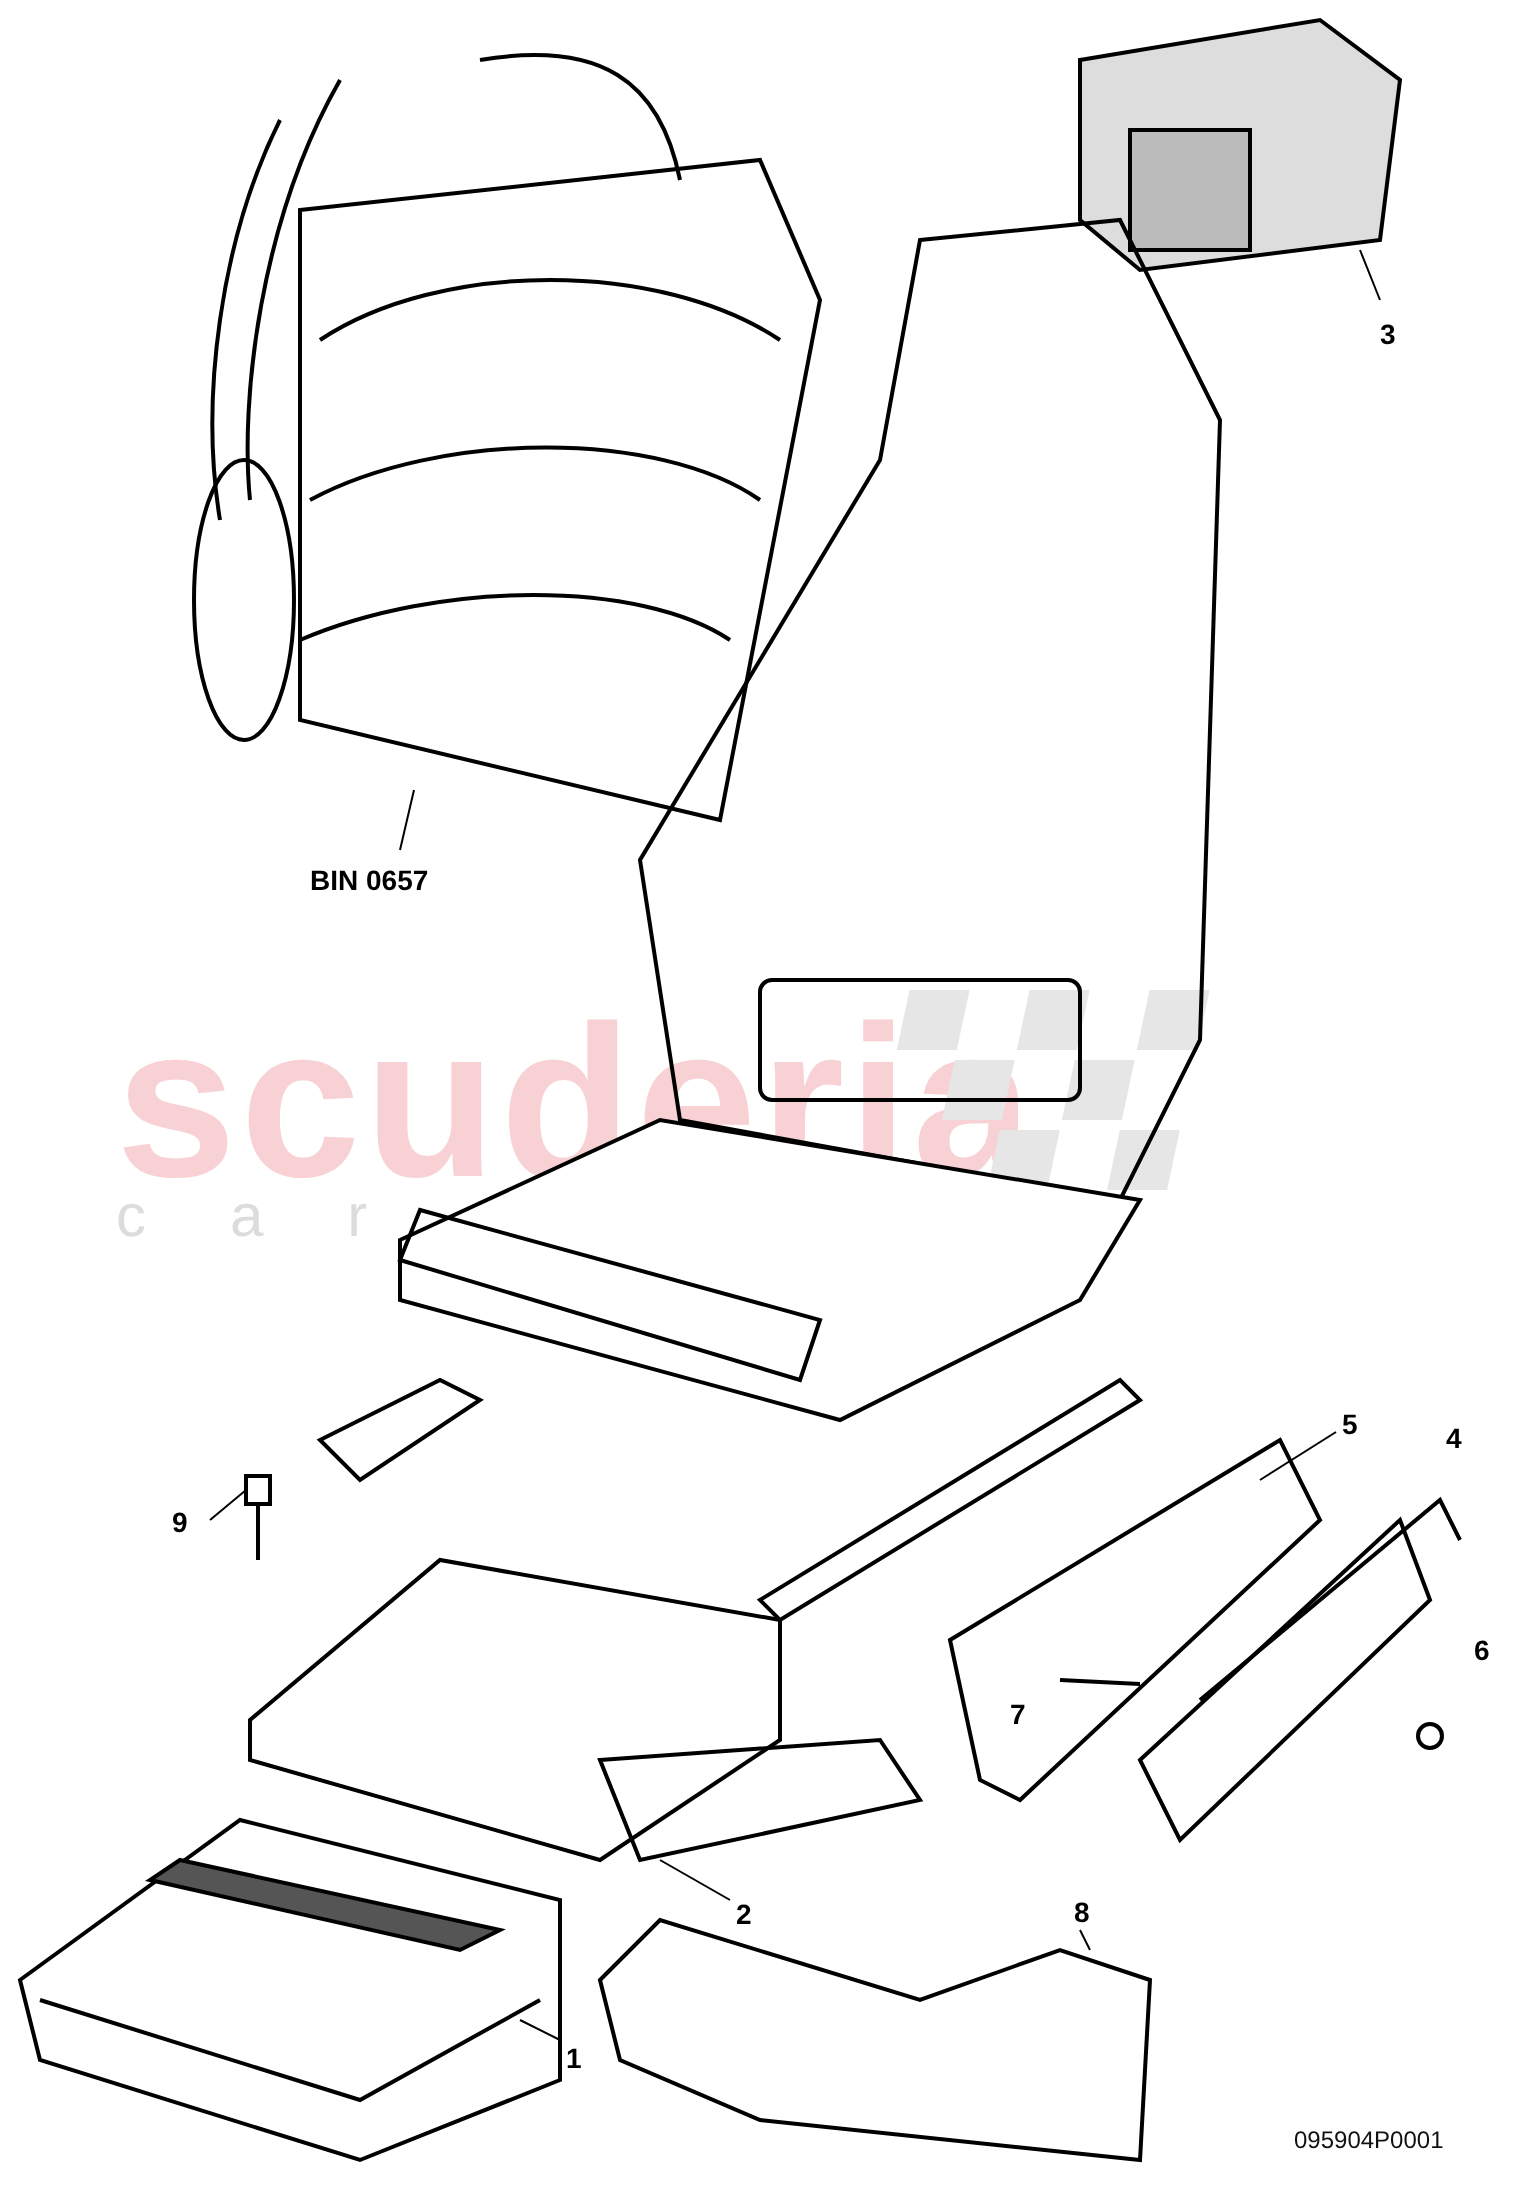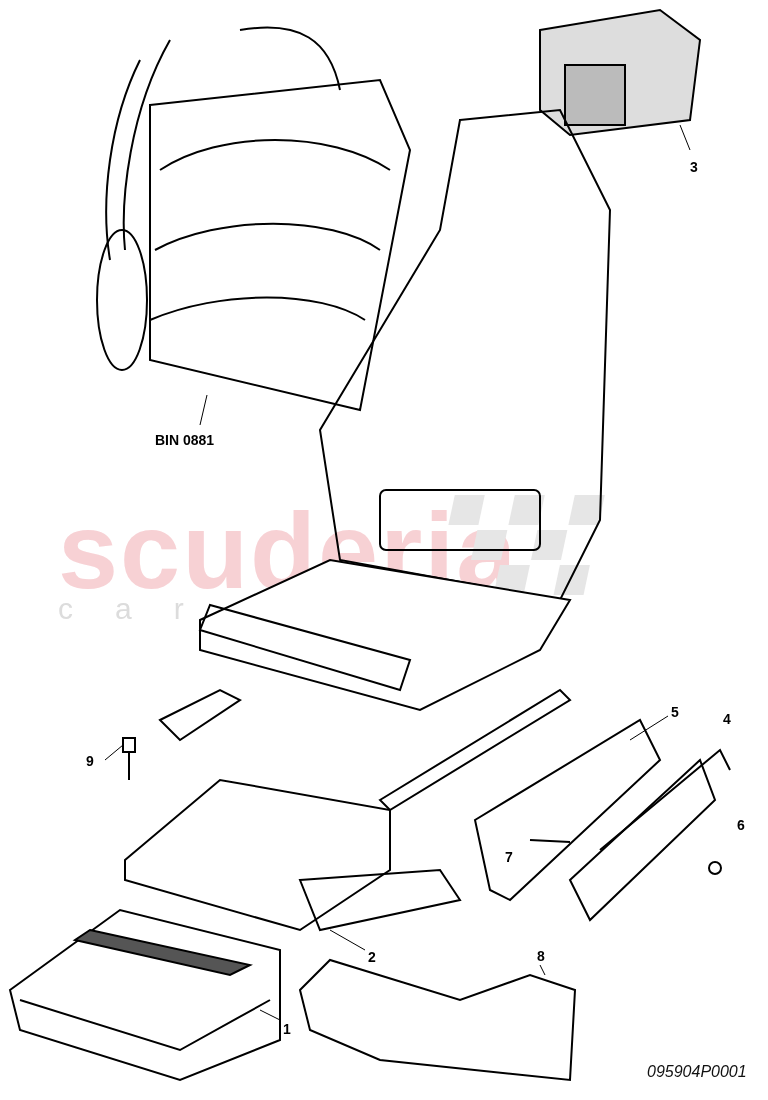--- a/index.html
+++ b/index.html
@@ -1,19 +1,19 @@
 <!DOCTYPE html>
 <html><head>
 <meta charset="utf-8">
 <style>
   html,body{margin:0;padding:0;background:#fff;}
   body{width:768px;height:1100px;position:relative;overflow:hidden;font-family:"Liberation Sans",sans-serif;}
   #canvas{position:absolute;left:0;top:0;width:768px;height:1100px;}
   .callout{position:absolute;font-weight:bold;font-size:14px;color:#000;}
-  .code{position:absolute;font-size:16px;color:#111;font-style:italic;}
+  .code{position:absolute;font-size:12px;color:#111;}
   .wm1{position:absolute;left:58px;top:488px;font-size:108px;font-weight:bold;color:#f6c9cd;letter-spacing:2px;opacity:.85;}
   .wm2{position:absolute;left:58px;top:592px;font-size:30px;color:#dcdcdc;letter-spacing:42px;}
 </style>
 </head>
 <body>
 
 <div id="canvas">
   <div class="wm1">scuderia</div>
   <div class="wm2">car parts</div>
 
@@ -90,15 +90,15 @@
 
   <div class="callout" style="left:283px;top:1021px">1</div>
   <div class="callout" style="left:368px;top:949px">2</div>
   <div class="callout" style="left:690px;top:159px">3</div>
   <div class="callout" style="left:723px;top:711px">4</div>
   <div class="callout" style="left:671px;top:704px">5</div>
   <div class="callout" style="left:737px;top:817px">6</div>
   <div class="callout" style="left:505px;top:849px">7</div>
   <div class="callout" style="left:537px;top:948px">8</div>
   <div class="callout" style="left:86px;top:753px">9</div>
-  <div class="callout" style="left:155px;top:432px">BIN 0881</div>
+  <div class="callout" style="left:155px;top:432px">BIN 0657</div>
   <div class="code" style="left:647px;top:1063px">095904P0001</div>
 </div>
 
 </body></html>

